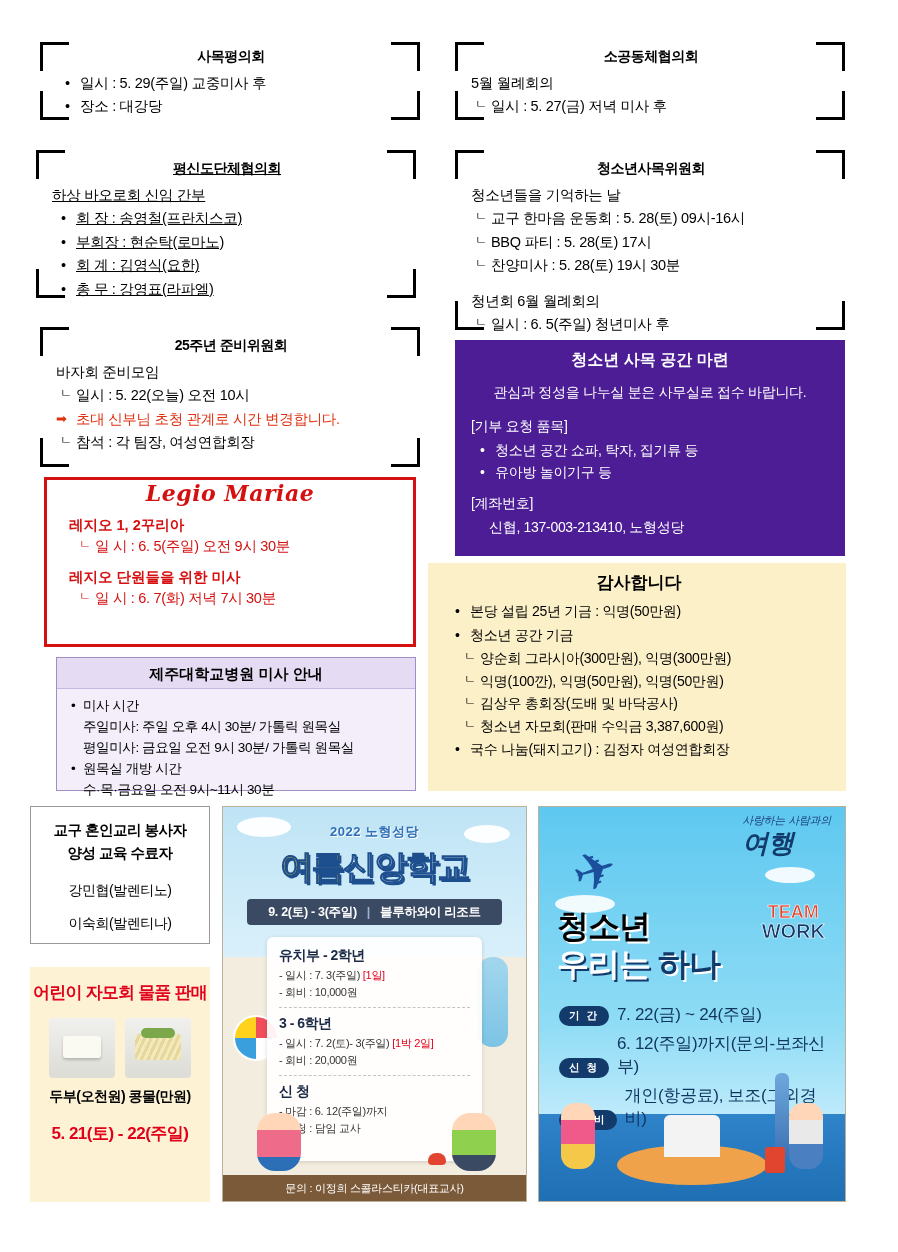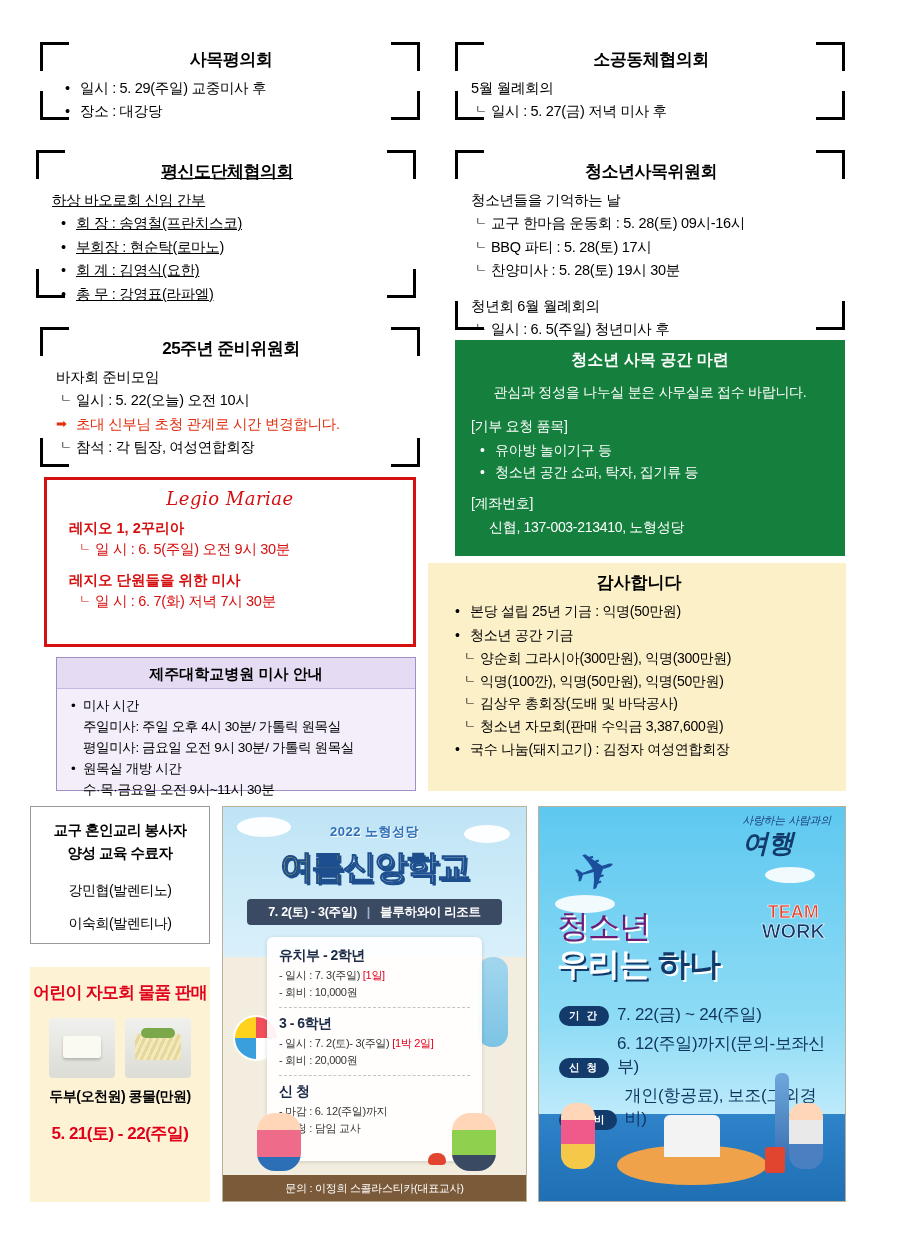--- a/index.html
+++ b/index.html
@@ -40,21 +40,21 @@
     height: 26px;
   }
   .corner-box .frame .tl { top: 0; left: 0; border-top: 3px solid #000; border-left: 3px solid #000; }
   .corner-box .frame .tr { top: 0; right: 0; border-top: 3px solid #000; border-right: 3px solid #000; }
   .corner-box .frame .bl { bottom: 0; left: 0; border-bottom: 3px solid #000; border-left: 3px solid #000; }
   .corner-box .frame .br { bottom: 0; right: 0; border-bottom: 3px solid #000; border-right: 3px solid #000; }
 
   .box-title {
     text-align: center;
     font-weight: bold;
-    font-size: 17px;
+    font-size: 14px;
     letter-spacing: -0.5px;
     margin: 0 0 6px 0;
   }
   .inner {
     padding: 10px 14px 10px 16px;
     position: relative;
     z-index: 1;
   }
   ul.bullets {
     margin: 0;
@@ -128,24 +128,23 @@
     position: absolute;
     left: 44px; top: 477px; width: 372px; height: 170px;
     border: 3px solid #d51010;
     box-sizing: border-box;
     background: #fff;
   }
   #b-legio .legio-title {
     text-align: center;
     color: #d51010;
     font-family: "DejaVu Serif", serif;
-    font-weight: normal;
+    font-weight: bold;
     font-style: italic;
-    font-size: 18px;
-    margin-top: 8px;
+    font-size: 22px;
     letter-spacing: 0.5px;
   }
   #b-legio .legio-head {
     color: #d51010;
     font-weight: bold;
     font-size: 14.5px;
     margin-left: 22px;
     margin-top: 10px;
   }
   #b-legio .sub {
@@ -172,21 +171,21 @@
   #b-jeju .body { padding: 7px 10px 6px 14px; }
   #b-jeju .body .l { font-size: 13.5px; line-height: 1.55; letter-spacing: -0.4px; }
   #b-jeju .body .b { position: relative; padding-left: 12px; }
   #b-jeju .body .b::before { content: "•"; position: absolute; left: 0; top: 0; }
   #b-jeju .body .ind { padding-left: 12px; }
 
   
   #b-space {
     position: absolute;
     left: 455px; top: 340px; width: 390px; height: 216px;
-    background: #15803d;
+    background: #4c1d95;
     color: #fff;
     box-sizing: border-box;
     padding: 10px 16px;
   }
   #b-space .t { text-align: center; font-weight: bold; font-size: 16px; margin-bottom: 10px; }
   #b-space .l { font-size: 14px; line-height: 1.7; letter-spacing: -0.3px; }
   #b-space ul.bullets > li { font-size: 14px; }
   #b-space .center { text-align: center; }
 
   
@@ -349,21 +348,21 @@
   }
   #poster2 .travel {
     font-size: 26px; font-weight: bold; color: #123a6b; display: block; margin-top: -2px;
   }
   #poster2 .plane {
     position: absolute; left: 34px; top: 34px; font-size: 52px; color: #1b4f9c;
     transform: rotate(-18deg);
   }
   #poster2 .t1 {
     position: absolute; top: 98px; left: 18px;
-    font-size: 32px; font-weight: normal; color: #701a75; letter-spacing: -1px;
+    font-size: 32px; font-weight: bold; color: #000000; letter-spacing: -1px;
     text-shadow: 2px 2px 0 #fff;
   }
   #poster2 .t2 {
     position: absolute; top: 136px; left: 18px;
     font-size: 32px; font-weight: bold; color: #ffffff; letter-spacing: -1px;
     text-shadow: 2px 2px 0 #123a6b;
   }
   #poster2 .t2 .hana { color: #123a6b; text-shadow: 2px 2px 0 #fff; }
   #poster2 .team {
     position: absolute; top: 96px; right: 20px; text-align: center;
@@ -506,22 +505,22 @@
       <div class="l ind">수·목·금요일 오전 9시~11시 30분</div>
     </div>
   </div>
 
   <div id="b-space">
     <div class="t">청소년 사목 공간 마련</div>
     <div class="l center">관심과 정성을 나누실 분은 사무실로 접수 바랍니다.</div>
     <div style="height:10px"></div>
     <div class="l">[기부 요청 품목]</div>
     <ul class="bullets">
+      <li>청소년 공간 쇼파, 탁자, 집기류 등</li>
       <li>유아방 놀이기구 등</li>
-      <li>청소년 공간 쇼파, 탁자, 집기류 등</li>
     </ul>
     <div style="height:8px"></div>
     <div class="l">[계좌번호]</div>
     <div class="l" style="padding-left:18px">신협, 137-003-213410, 노형성당</div>
   </div>
 
   <div id="b-thanks">
     <div class="t">감사합니다</div>
     <ul class="bullets">
       <li>본당 설립 25년 기금 :  익명(50만원)</li>
@@ -557,21 +556,21 @@
     <div class="sky"></div>
     <div class="cloud" style="left:14px;top:10px;width:54px;height:20px;"></div>
     <div class="cloud" style="right:16px;top:18px;width:46px;height:18px;"></div>
     <div class="slide"></div>
     <div class="ball"></div>
     <div class="yr">2022 노형성당</div>
     <div class="mainttl">
       <span>여름</span><span class="b">신앙학교</span>
     </div>
     <div class="datebar">
-      <span>7. 2(토) - 3(주일)</span>
+      <span>9. 2(토) - 3(주일)</span>
       <span class="sep">|</span>
       <span>블루하와이 리조트</span>
     </div>
     <div class="card">
       <h4>유치부 - 2학년</h4>
       <div class="li"><span>- 일시 :  7. 3(주일) </span><span class="hl">[1일]</span></div>
       <div class="li">- 회비 :  10,000원</div>
       <hr>
       <h4>3 - 6학년</h4>
       <div class="li"><span>- 일시 :  7. 2(토)- 3(주일) </span><span class="hl">[1박 2일]</span></div>

